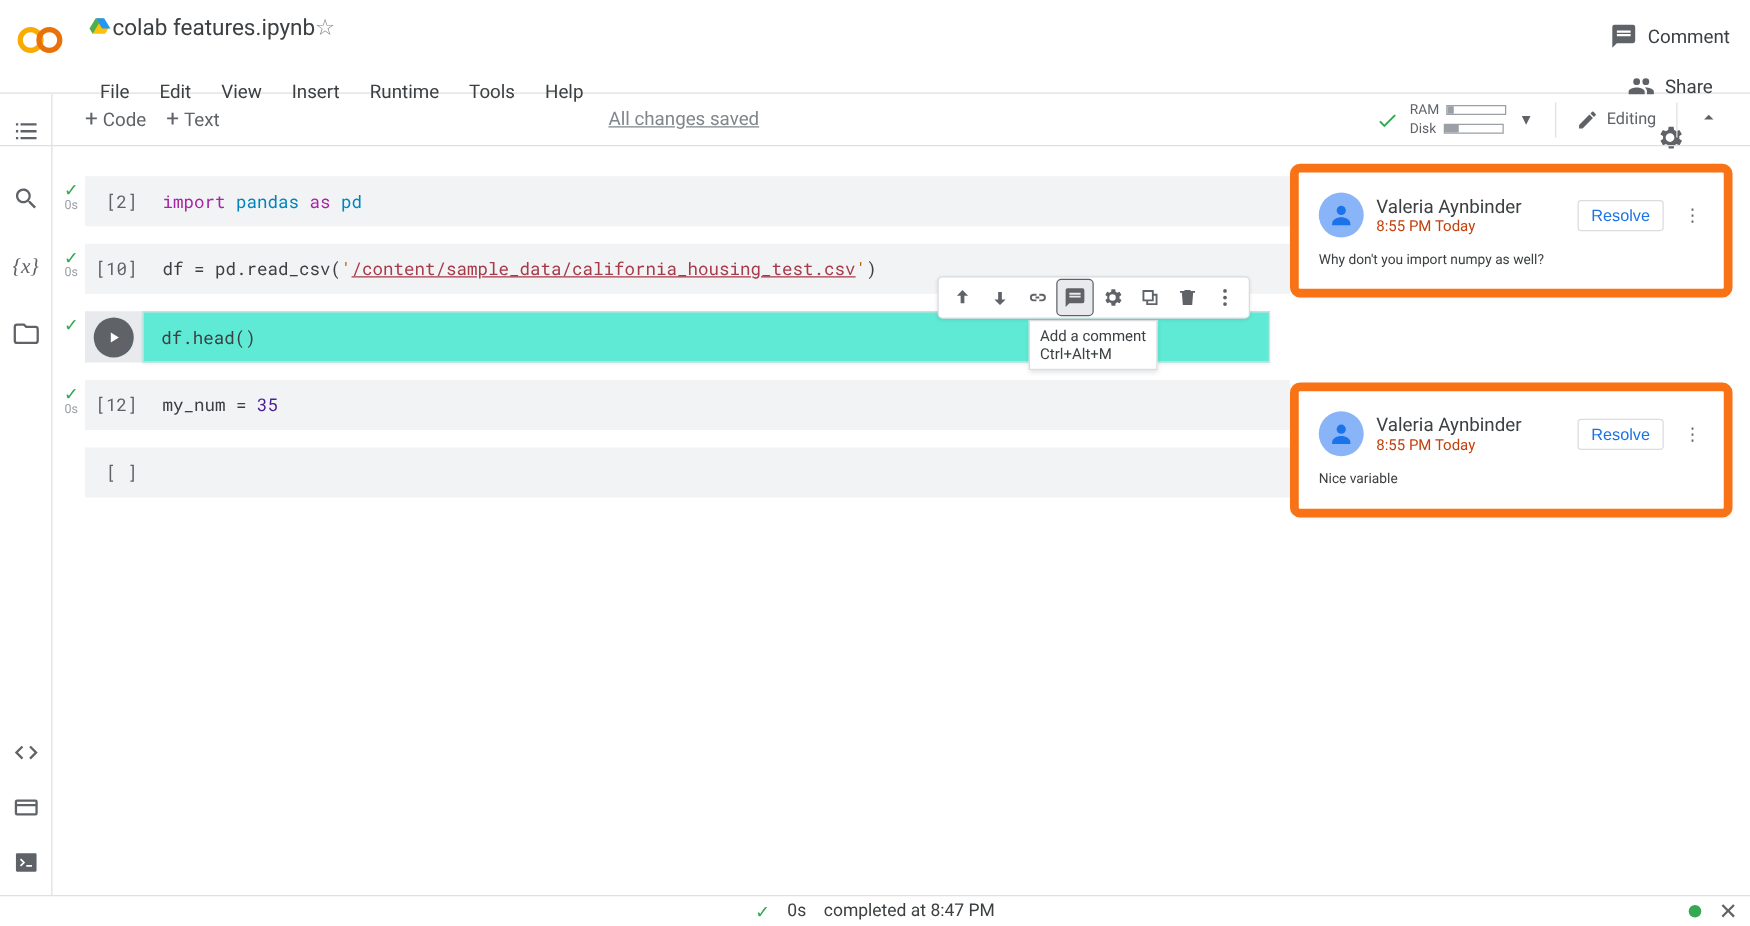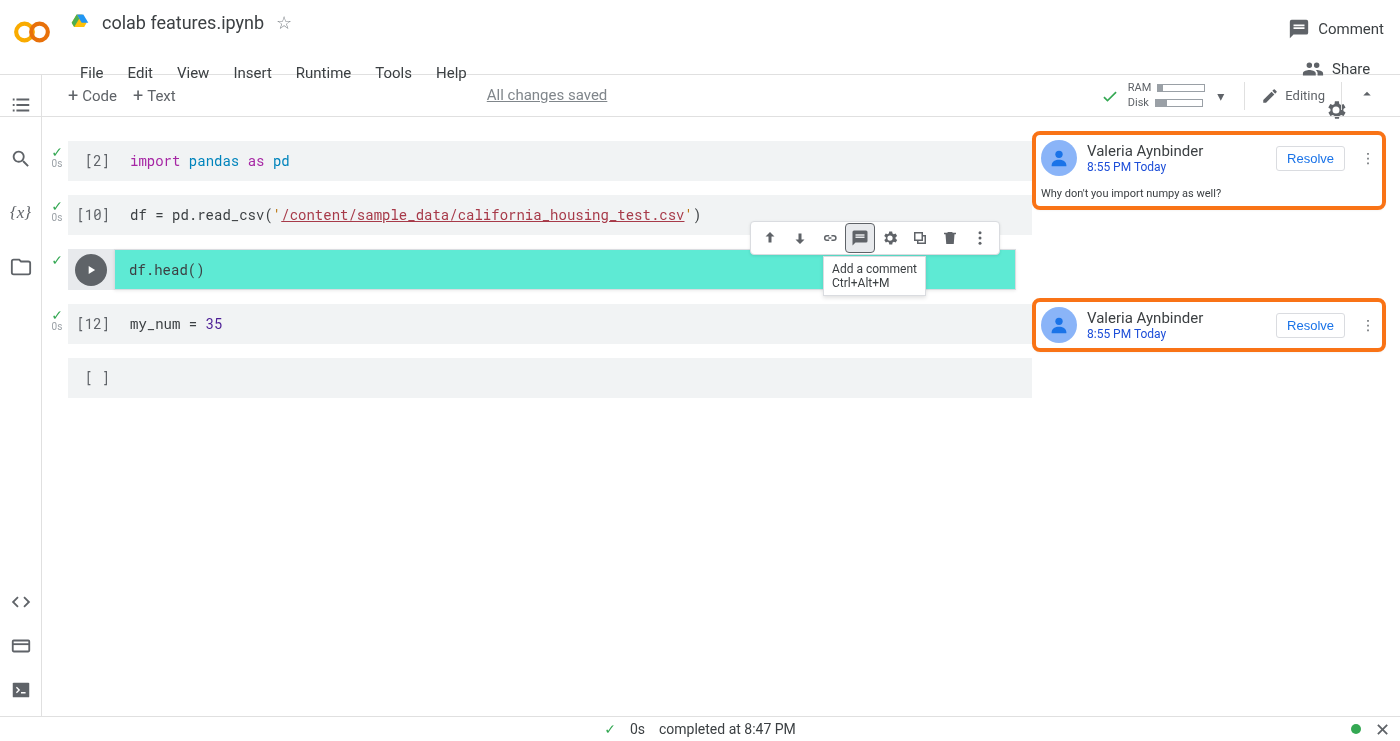--- a/index.html
+++ b/index.html
@@ -2,21 +2,21 @@
 <html><head>
 <meta charset="utf-8">
 <style>
 * { margin: 0; padding: 0; box-sizing: border-box; }
 body { font-family: "Google Sans", Roboto, Arial, sans-serif; font-size: 14px; color: #3c4043; width: 1400px; height: 741px; overflow: hidden; background: #fff; position: relative; }
 
 
 .header { display: flex; align-items: flex-start; padding: 8px 16px 0 12px; height: 75px; border-bottom: 1px solid #e0e0e0; }
 .logo { width: 40px; height: 40px; margin-right: 18px; margin-top: 4px; }
 .header-center { flex: 1; }
-.title-row { display: flex; align-items: center; gap: 12px; height: 28px; }
+.title-row { display: flex; align-items: center; gap: 0; height: 28px; }
 .drive-icon { width: 20px; height: 20px; }
 .notebook-title { font-size: 18px; color: #3c4043; font-weight: 400; }
 .star-icon { color: #80868b; font-size: 18px; }
 .menu-row { display: flex; gap: 4px; align-items: center; margin-top: 6px; }
 .menu-item { padding: 4px 10px; font-size: 15px; color: #3c4043; cursor: pointer; border-radius: 4px; }
 .save-status { color: #80868b; font-size: 15px; margin-left: 6px; text-decoration: underline; margin-top: 44px; }
 .header-right { display: flex; align-items: center; gap: 18px; margin-top: 10px; flex-direction: column; }
 .hr-btn { display: flex; align-items: center; gap: 8px; font-size: 15px; color: #3c4043; cursor: pointer; }
 .hr-btn svg { width: 22px; height: 22px; fill: #5f6368; }
 .avatar { width: 36px; height: 36px; border-radius: 50%; background: #e91e63; color: #fff; display: flex; align-items: center; justify-content: center; font-size: 17px; font-weight: 500; }
@@ -70,26 +70,26 @@
 
 
 .kw { color: #a626a4; }
 .as { color: #a626a4; }
 .mod { color: #0184bc; }
 .str { color: #b76e00; }
 .str-u { color: #a73a49; text-decoration: underline; text-decoration-color: #a73a49; }
 .num { color: #4c1d95; }
 
 
-.comment-card { background: #fff; border: 4px solid #f97316; border-radius: 8px; padding: 5px; margin-bottom: 20px; box-shadow: 0 1px 2px rgba(0,0,0,0.04); }
+.comment-card { background: #fff; border: 7px solid #f97316; border-radius: 8px; padding: 16px; box-shadow: 0 1px 2px rgba(0,0,0,0.04); }
 .cc-head { display: flex; align-items: center; gap: 10px; }
 .cc-avatar { width: 36px; height: 36px; border-radius: 50%; background: #8ab4f8; display: flex; align-items: center; justify-content: center; }
 .cc-avatar svg { width: 22px; height: 22px; fill: #1a73e8; }
 .cc-name { font-size: 15px; color: #3c4043; font-weight: 400; }
-.cc-time { font-size: 12px; color: #1d4ed8; }
+.cc-time { font-size: 12px; color: #c2410c; }
 .cc-resolve { margin-left: auto; border: 1px solid #dadce0; background: #fff; color: #1a73e8; font-size: 13px; padding: 4px 10px; border-radius: 3px; cursor: pointer; }
 .cc-more { color: #5f6368; cursor: pointer; padding: 0 2px 0 6px; }
 .cc-body { font-size: 11px; color: #3c4043; margin-top: 10px; line-height: 1.4; }
 
 
 .statusbar { position: absolute; left: 0; right: 0; bottom: 0; height: 25px; border-top: 1px solid #e0e0e0; display: flex; align-items: center; padding: 0 10px; font-size: 14px; color: #3c4043; }
 .sb-left { margin-left: auto; display: flex; align-items: center; gap: 14px; }
 .sb-center { position: absolute; left: 50%; transform: translateX(-50%); display: flex; align-items: center; gap: 14px; }
 .sb-check { color: #34a853; }
 .sb-dot { width: 10px; height: 10px; border-radius: 50%; background: #34a853; }
@@ -362,20 +362,21 @@
               <path d="M4 20c0-4 4-6 8-6s8 2 8 6v1H4z"></path>
             </svg>
           </div>
         <div>
           <div class="cc-name">Valeria Aynbinder</div>
           <div class="cc-time">8:55 PM Today</div>
         </div>
         <button class="cc-resolve">Resolve</button>
         <div class="cc-more">⋮</div>
       </div>
+      <div class="cc-body">Nice variable</div>
     </div>
   </div>
 </div>
 
 <div class="statusbar">
   <div class="sb-center">
     <span class="sb-check">✓</span>
     <span>0s</span>
     <span>completed at 8:47 PM</span>
   </div>

